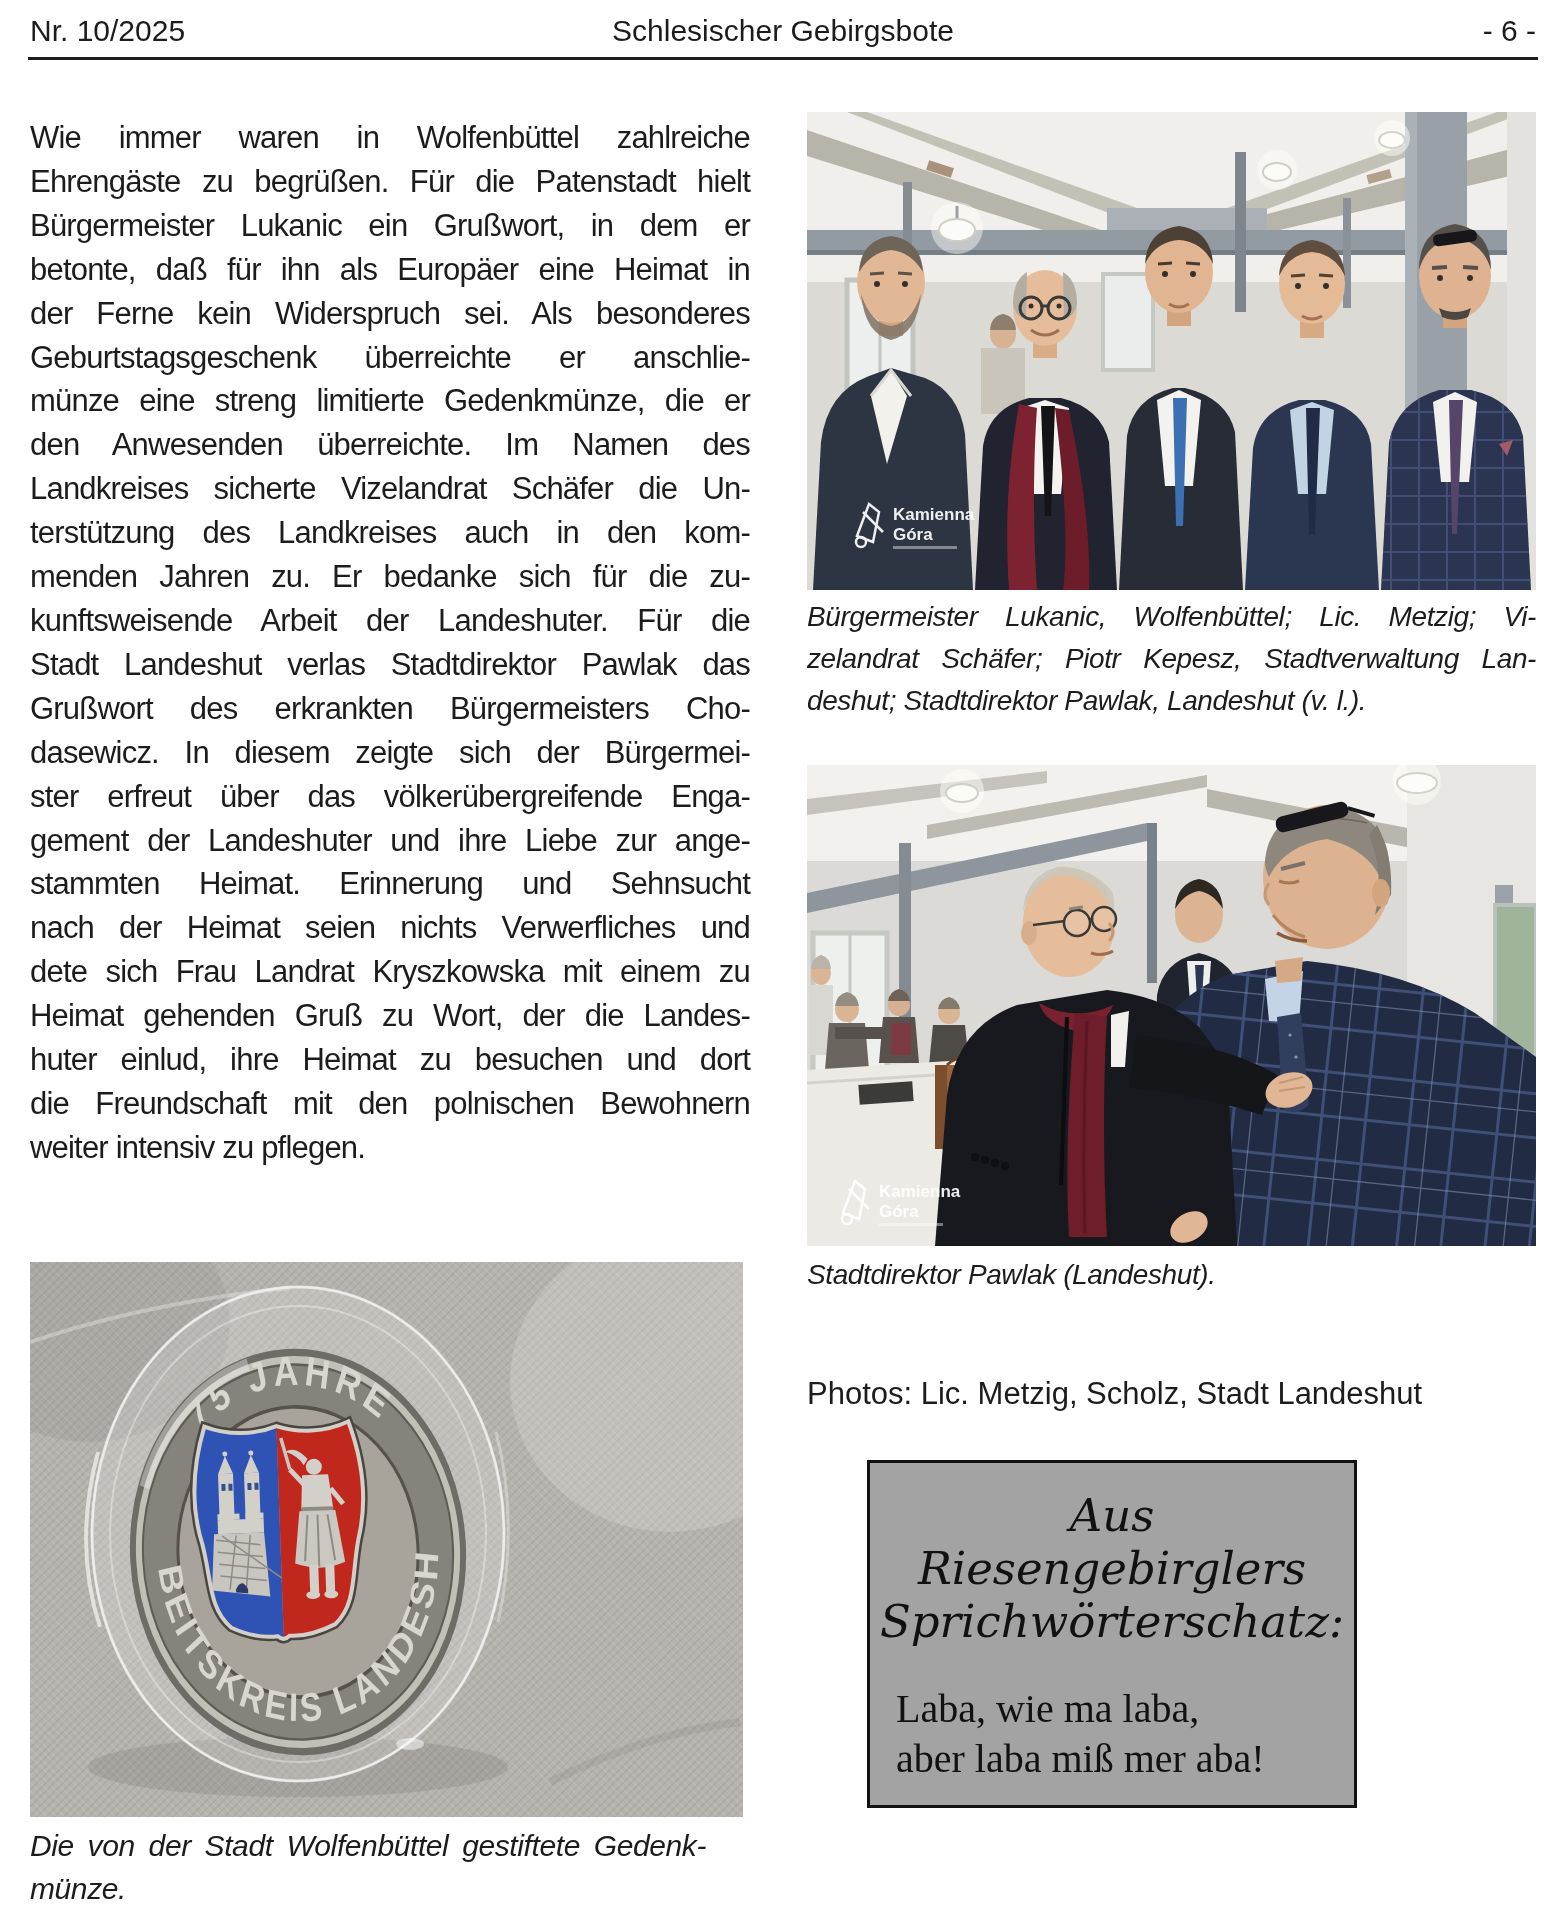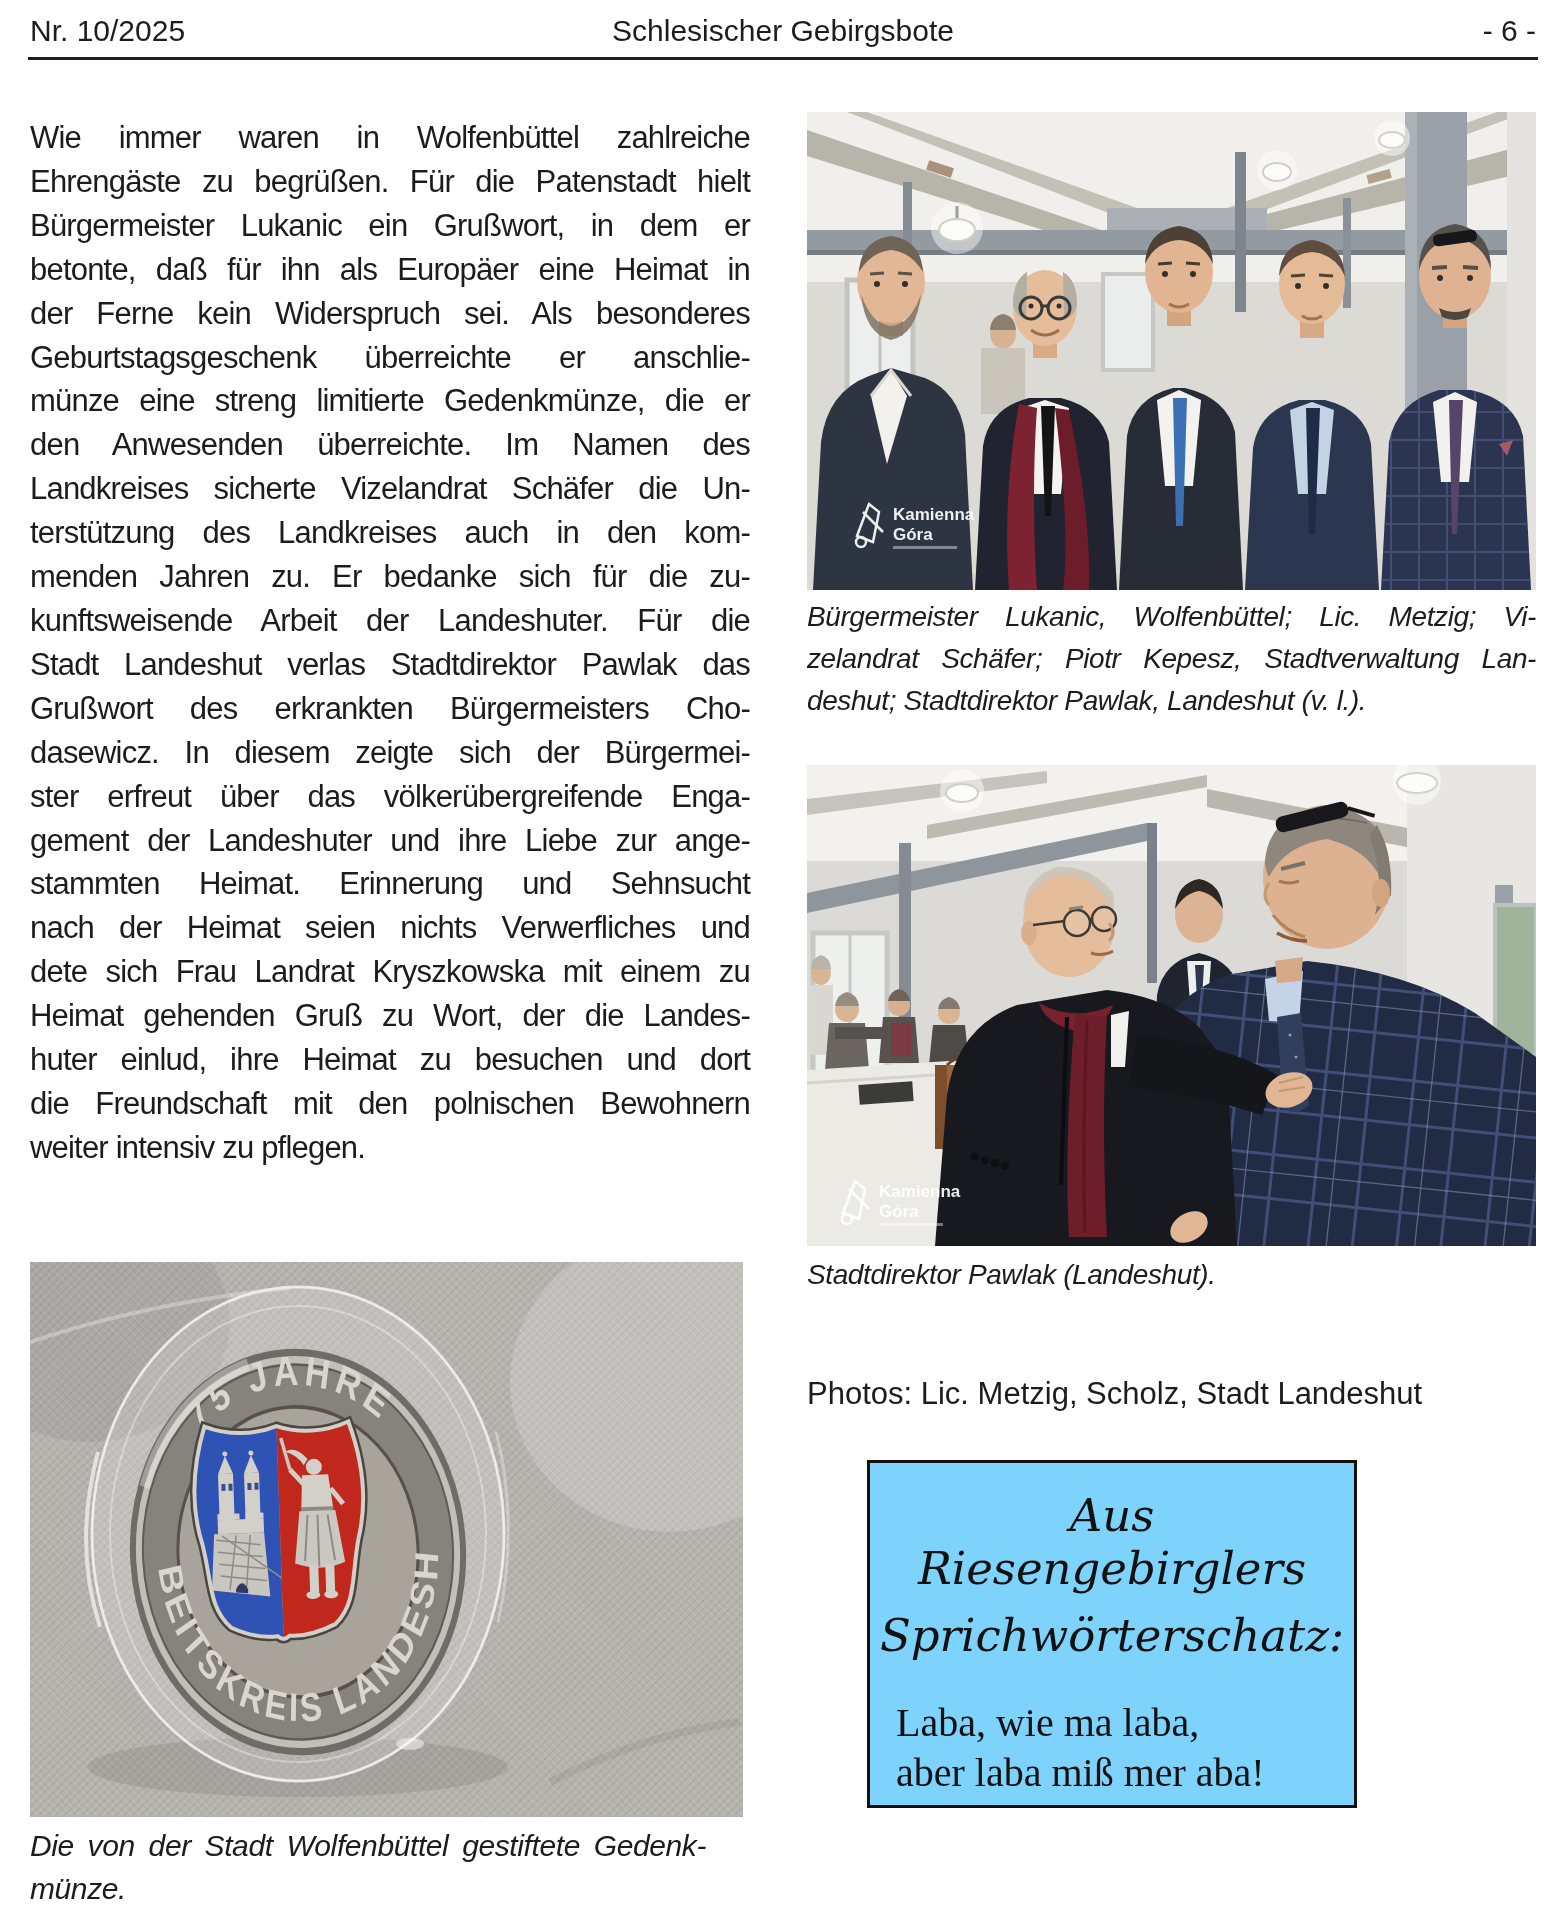--- a/index.html
+++ b/index.html
@@ -34,25 +34,25 @@
   .photo2 { position:absolute; left:807px; top:765px;  width:729px; height:481px; }
   .photo3 { position:absolute; left:30px;  top:1262px; width:713px; height:555px;
             background-color:#b6b2ae;
             background-image:
               repeating-linear-gradient(45deg,  rgba(255,255,255,0.08) 0 2px, rgba(0,0,0,0) 2px 6px),
               repeating-linear-gradient(-45deg, rgba(0,0,0,0.05)      0 2px, rgba(0,0,0,0) 2px 6px); }
   .photo svg, .photo3 svg { display:block; }
 
   
   .proverb-box { position:absolute; left:867px; top:1460px; width:490px; height:348px;
-                 box-sizing:border-box; background:#7dd3fc; border:3px solid #111111; }
+                 box-sizing:border-box; background:#a3a3a3; border:3px solid #111111; }
   .script { font-family:"DejaVu Serif", serif; font-style:italic; font-size:45px;
             text-align:center; color:#111; }
   .script.l1 { margin-top:26px; }
-  .script.l2 { margin-top:14px; }
+  .script.l2 { }
   .proverb { font-family:"Liberation Serif", serif; font-weight:normal; font-size:40px;
              line-height:50px; margin-left:26px; color:#111; }
   .proverb.p1 { margin-top:36px; }
 </style>
 </head>
 <body>
 
 <div class="page">
 
   <span class="h-left">Nr. 10/2025</span>

